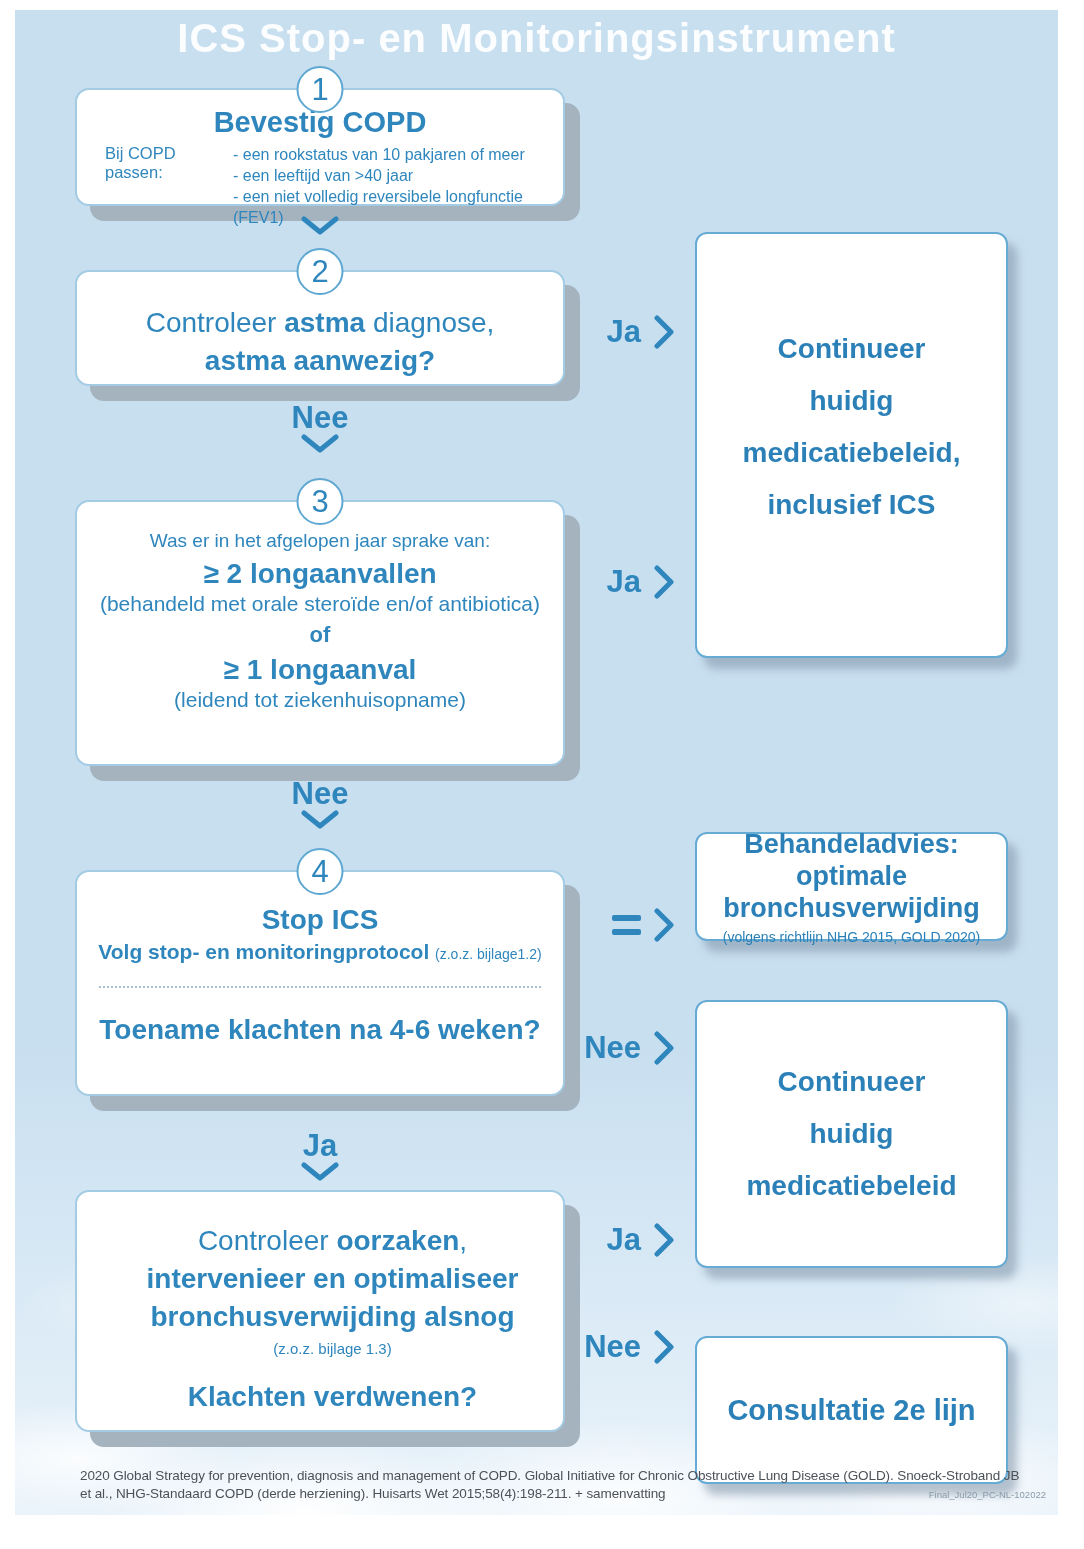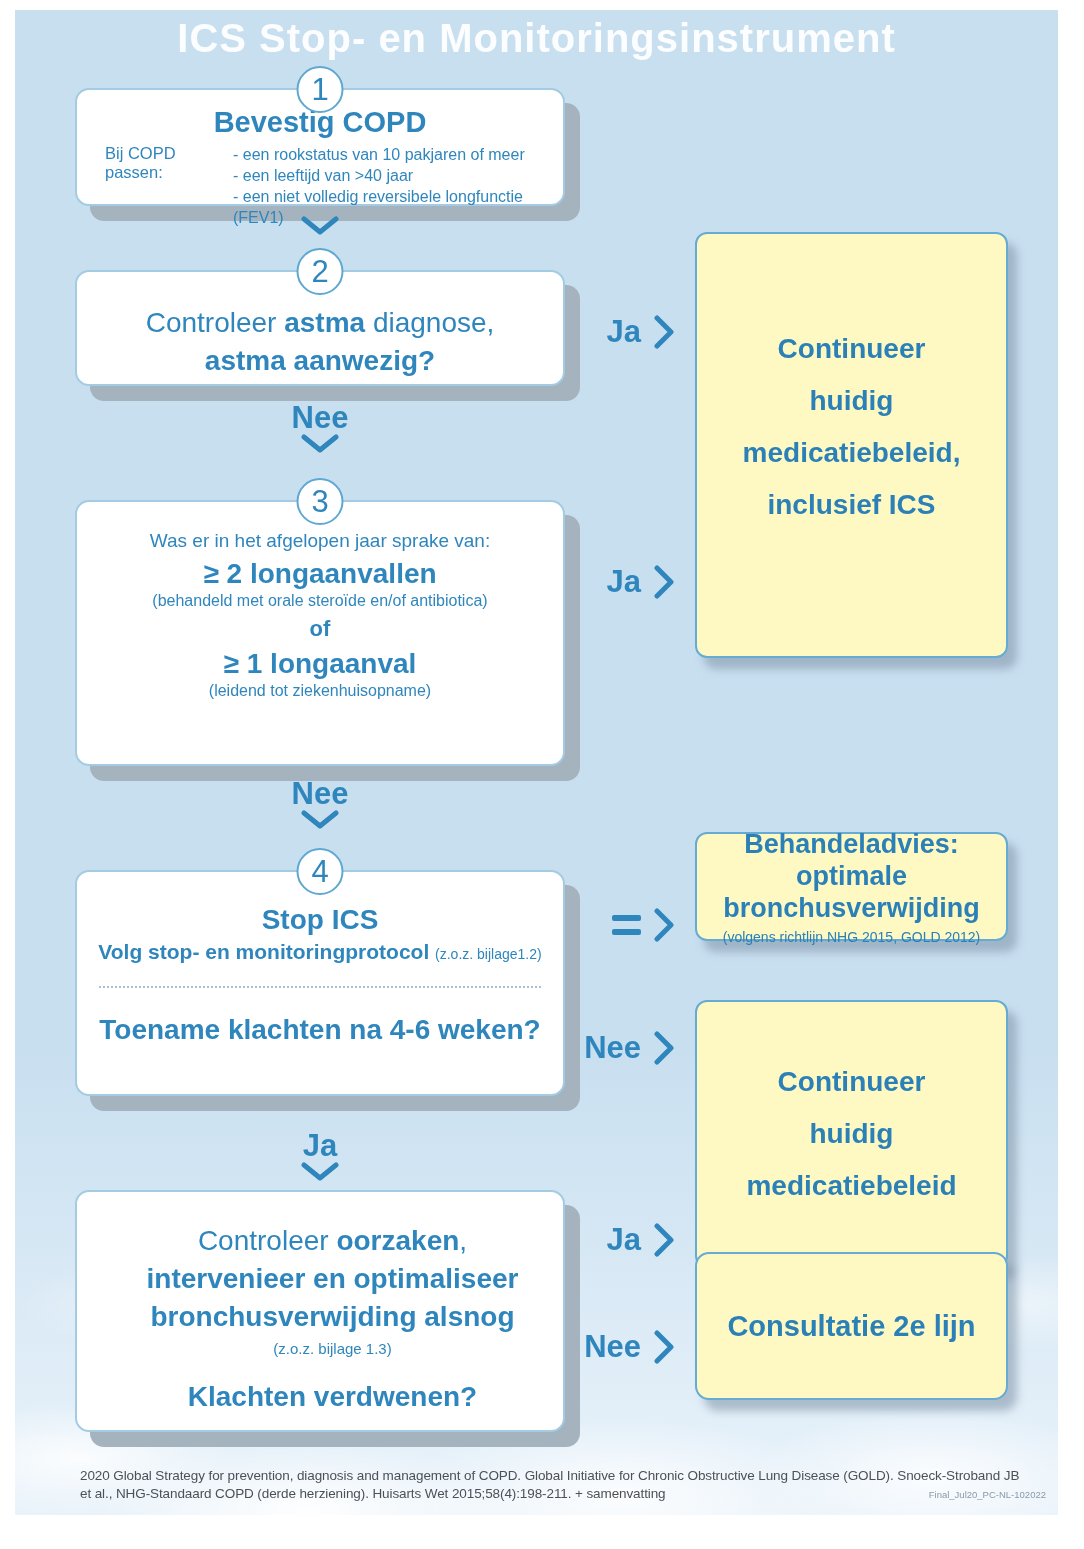--- a/index.html
+++ b/index.html
@@ -26,21 +26,21 @@
   .wbox { position:absolute; left:60px; width:490px; box-sizing:border-box;
     background:#ffffff; border:2px solid #a3cbe4; border-radius:14px;
     box-shadow:15px 15px 0 0 #a4b3be; text-align:center; color:#2e86bd; }
   .circle { position:absolute; left:50%; top:-24px; transform:translateX(-50%);
     width:47px; height:47px; box-sizing:border-box; background:#ffffff;
     border:2.5px solid #5ea8d2; border-radius:50%; display:flex; align-items:center;
     justify-content:center; font-size:31px; color:#2e86bd; z-index:2; }
 
   
   .obox { position:absolute; left:680px; width:313px; box-sizing:border-box;
-    background:#fef9c3; border:2px solid #66abd4; border-radius:12px;
+    background:#ffffff; border:2px solid #66abd4; border-radius:12px;
     box-shadow:9px 11px 9px rgba(125,145,165,.55); color:#2b80b8; text-align:center;
     font-weight:bold; display:flex; flex-direction:column; justify-content:center; }
 
   
   .decision { position:absolute; right:383px; height:44px; display:flex; align-items:center;
     gap:13px; color:#2e86bd; font-weight:bold; font-size:31px; }
 
   
   .connector { position:absolute; left:60px; width:490px; display:flex; flex-direction:column;
     align-items:center; color:#2e86bd; font-weight:bold; font-size:31px; line-height:32px; }
@@ -57,21 +57,21 @@
   
   .bigline { font-size:28px; line-height:38px; font-weight:bold; }
   .bigmix  { font-size:28px; line-height:38px; font-weight:normal; }
   .bigmix b { font-weight:bold; }
 
   .b2-inner { padding-top:32px; }
 
   
   .b3-intro { margin-top:28px; font-size:19px; }
   .b3-opt   { margin-top:6px; font-size:28px; font-weight:bold; }
-  .b3-note  { margin-top:2px; font-size:16px; }
+  .b3-note  { margin-top:2px; font-size:21px; }
   .b3-of    { margin-top:6px; font-size:22px; font-weight:bold; }
   .b3-ref   { margin-top:6px; font-size:15px; }
 
   
   .b4-heading { margin-top:32px; font-size:28px; font-weight:bold; }
   .b4-sub { margin-top:4px; font-size:21px; font-weight:bold; }
   .b4-sub small { font-size:14px; font-weight:normal; }
   .b4-divider { margin:22px 22px 0 22px; border-top:2px dotted #a9bfd2; }
   .b4-question { margin-top:26px; font-size:28px; font-weight:bold; }
 
@@ -203,21 +203,21 @@
       <span>Nee</span>
       <svg class="chev" width="21" height="36" viewBox="0 0 21 36">
         <polyline points="3,4 17,18 3,32" fill="none" stroke="#2e86bd" stroke-width="5" stroke-linecap="round" stroke-linejoin="round"></polyline>
       </svg>
     </div>
 
     <aside class="obox" style="top:822px; height:109px;">
       <div class="o-tight">Behandeladvies:</div>
       <div class="o-tight">optimale</div>
       <div class="o-tight">bronchusverwijding</div>
-      <div class="o-note">(volgens richtlijn NHG 2015, GOLD 2012)</div>
+      <div class="o-note">(volgens richtlijn NHG 2015, GOLD 2020)</div>
     </aside>
 
     <aside class="obox" style="top:990px; height:268px;">
       <div class="o-line">Continueer</div>
       <div class="o-line">huidig</div>
       <div class="o-line">medicatiebeleid</div>
     </aside>
 
     <div class="connector" style="top:1120px;">
       <span>Ja</span>
@@ -243,20 +243,20 @@
       </svg>
     </div>
 
     <div class="decision" style="top:1315px;">
       <span>Nee</span>
       <svg class="chev" width="21" height="36" viewBox="0 0 21 36">
         <polyline points="3,4 17,18 3,32" fill="none" stroke="#2e86bd" stroke-width="5" stroke-linecap="round" stroke-linejoin="round"></polyline>
       </svg>
     </div>
 
-    <aside class="obox" style="top:1242px; height:148px;border-radius:14px;">
+    <aside class="obox" style="top:1326px; height:148px;">
       <div class="o-single">Consultatie 2e lijn</div>
     </aside>
 
     <p class="footer">2020 Global Strategy for prevention, diagnosis and management of COPD. Global Initiative for Chronic Obstructive Lung Disease (GOLD). Snoeck-Stroband JB et al., NHG-Standaard COPD (derde herziening). Huisarts Wet 2015;58(4):198-211. + samenvatting</p>
     <div class="doccode">Final_Jul20_PC-NL-102022</div>
   </div>
 </div>
 
 </body></html>

